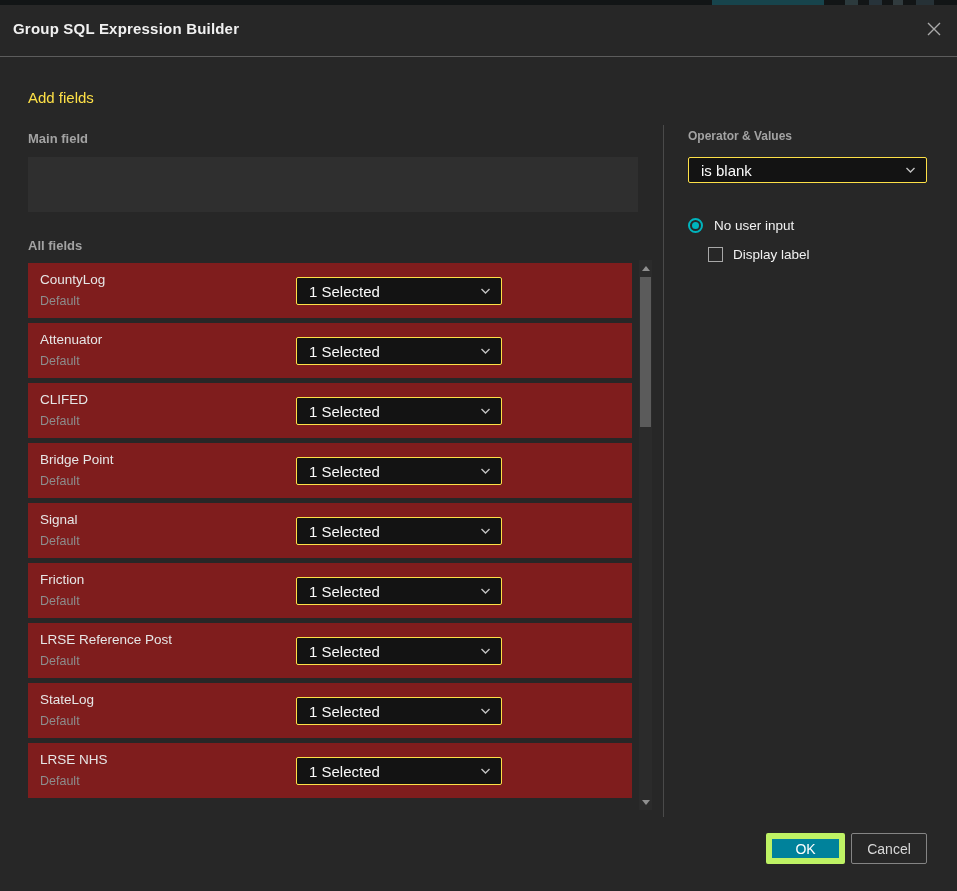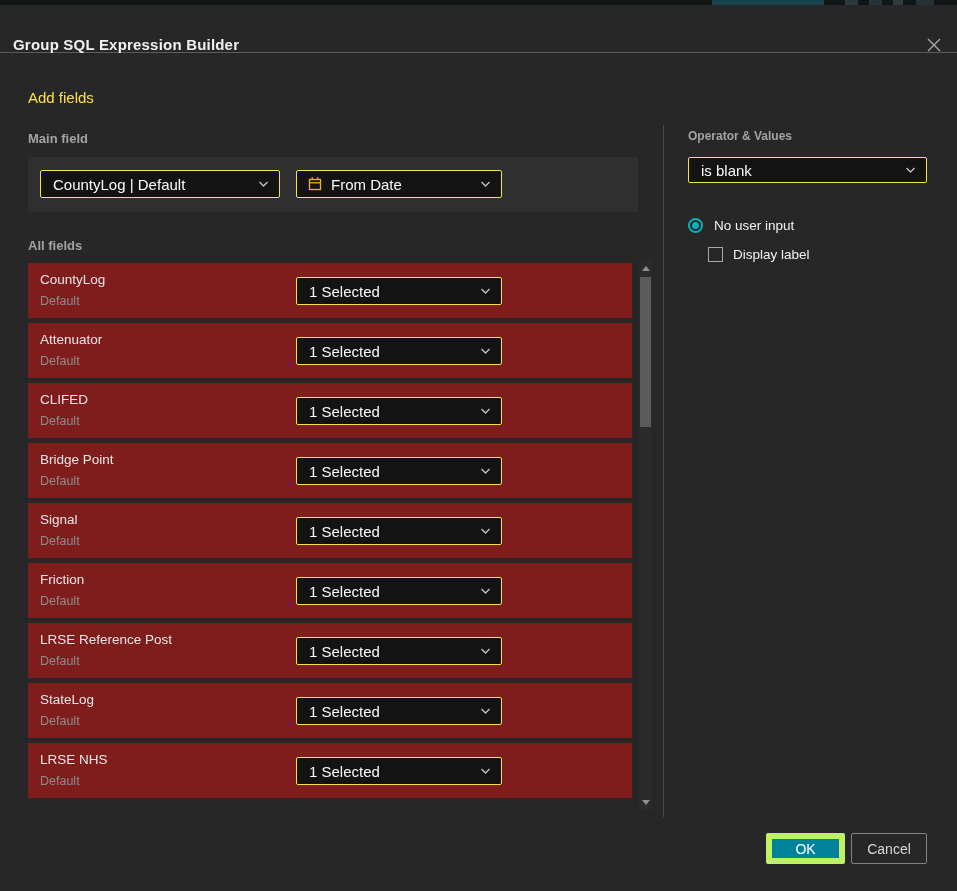--- a/index.html
+++ b/index.html
@@ -17,21 +17,21 @@
   .frag-b { left:845px; width:13px; background:#2c3a3d; }
   .frag-c { left:869px; width:13px; background:#27333a; }
   .frag-d { left:893px; width:10px; background:#313b3e; }
   .frag-e { left:916px; width:18px; background:#263136; }
 
   .dialog {
     position:absolute; left:0; top:5px; width:957px; height:886px;
     background:#272727; color:#e8e8e8;
   }
   .titlebar {
-    position:absolute; left:0; top:16px; width:100%; height:32px;
+    position:absolute; left:0; top:0; width:100%; height:52px;
     border-bottom:1px solid #5c5c5c;
   }
   .title {
     position:absolute; left:13px; top:0; line-height:48px;
     font-size:15px; font-weight:600; color:#f1f1f1; letter-spacing:.2px;
   }
   .close-btn {
     position:absolute; right:12px; top:13px; width:22px; height:22px;
     display:flex; align-items:center; justify-content:center; cursor:pointer;
   }
@@ -126,44 +126,20 @@
           <path d="M3 3 L15 15 M15 3 L3 15" stroke="#a9a9a9" stroke-width="1.4" fill="none"></path>
         </svg>
       </div>
     </div>
 
     <div class="section-heading">Add fields</div>
 
     <div class="sub-label lbl-main-field">Main field</div>
 
     <div class="main-panel">
-      <div class="dd dd-source">
-        <span class="dd-text">CountyLog | Default</span>
-        <span class="chev">
-          <svg width="11" height="7" viewBox="0 0 11 7">
-              <path d="M1.5 1.5 L5.5 5.5 L9.5 1.5" fill="none" stroke="#c2c2c2" stroke-width="1.4"></path>
-            </svg>
-        </span>
-      </div>
-      <div class="dd dd-field">
-        <span class="cal">
-          <svg width="16" height="16" viewBox="0 0 16 16">
-            <rect x="2.5" y="3.5" width="11" height="10" fill="none" stroke="#f0b219" stroke-width="1.3"></rect>
-            <line x1="2.5" y1="6.8" x2="13.5" y2="6.8" stroke="#f0b219" stroke-width="1.3"></line>
-            <line x1="5.2" y1="1.2" x2="5.2" y2="4" stroke="#f0b219" stroke-width="1.3"></line>
-            <line x1="10.8" y1="1.2" x2="10.8" y2="4" stroke="#f0b219" stroke-width="1.3"></line>
-          </svg>
-        </span>
-        <span class="dd-text">From Date</span>
-        <span class="chev">
-          <svg width="11" height="7" viewBox="0 0 11 7">
-              <path d="M1.5 1.5 L5.5 5.5 L9.5 1.5" fill="none" stroke="#c2c2c2" stroke-width="1.4"></path>
-            </svg>
-        </span>
-      </div>
     </div>
 
     <div class="sub-label lbl-all-fields">All fields</div>
 
     <div class="rows">
       <div class="field-row">
         <div class="row-name">CountyLog</div>
         <div class="row-sub">Default</div>
         <div class="dd dd-row">
           <span class="dd-text">1 Selected</span>

